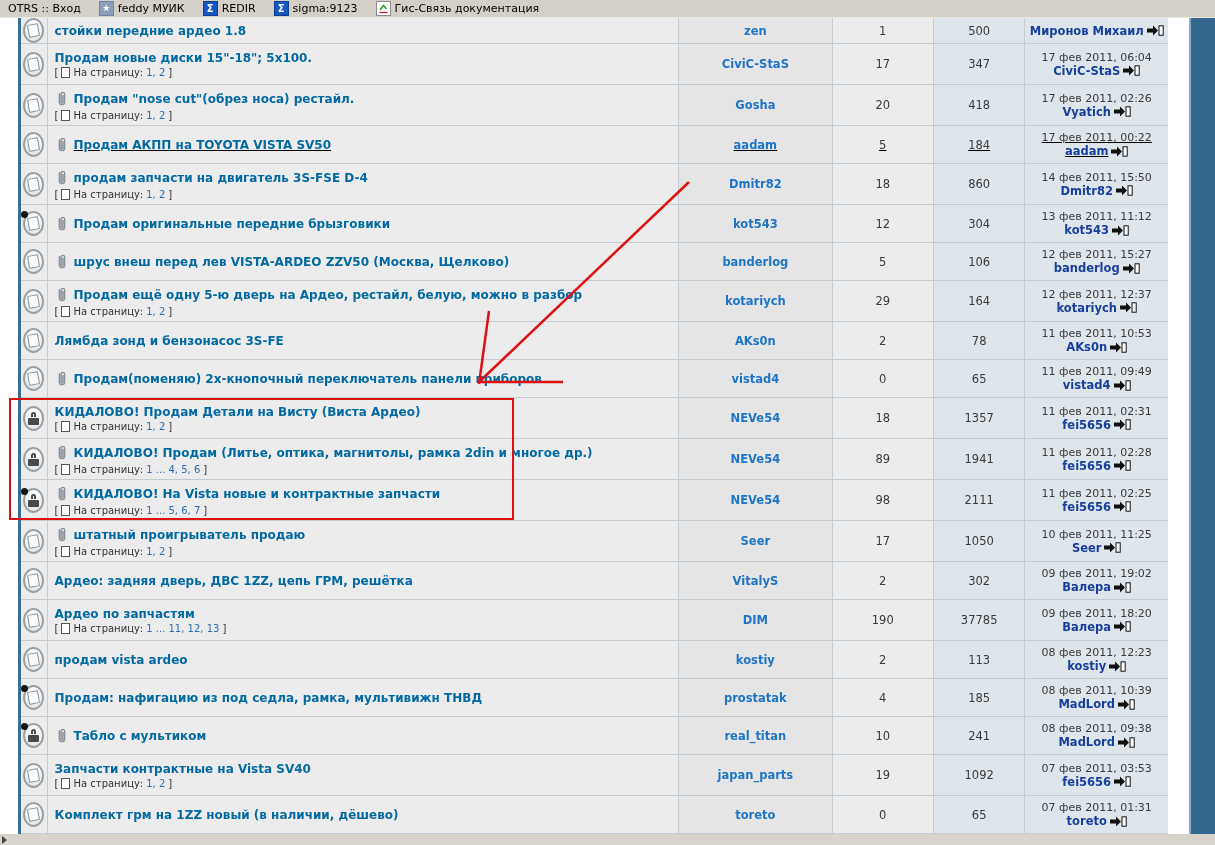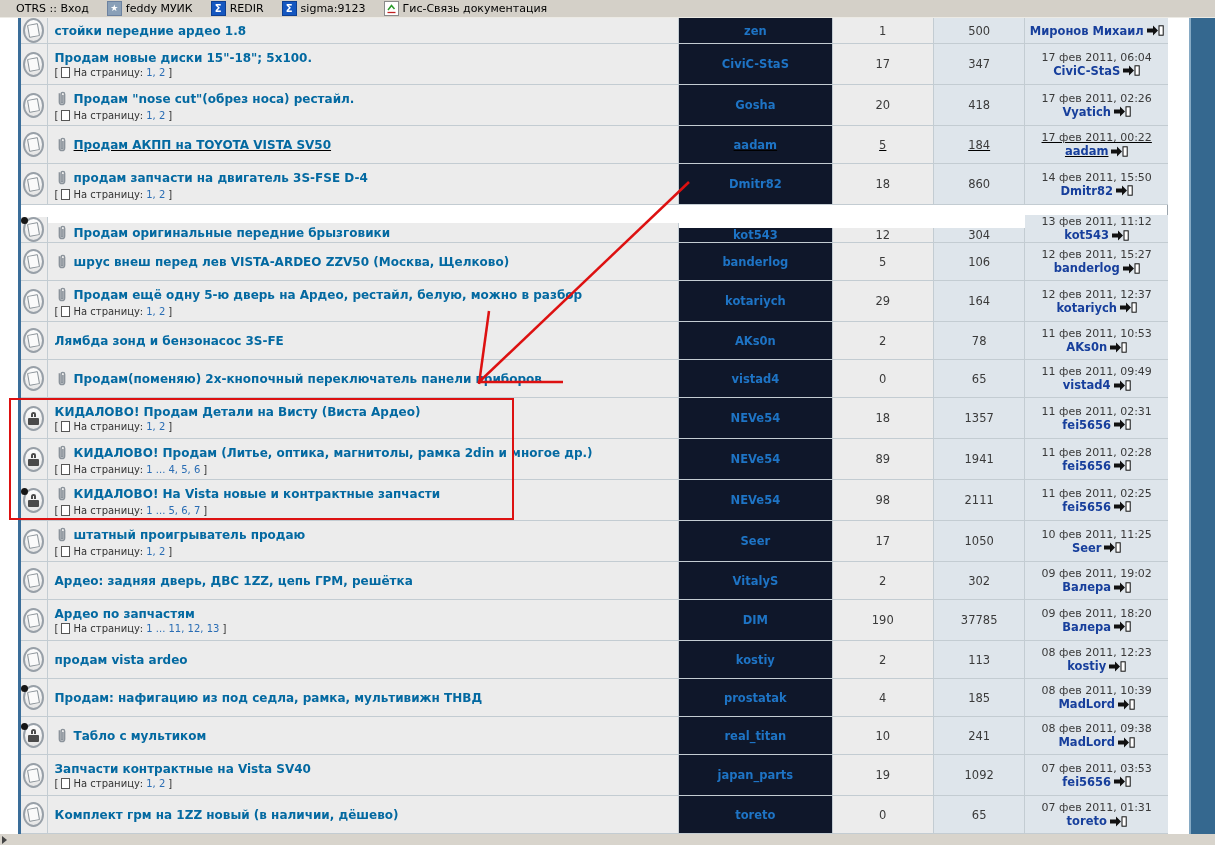--- a/index.html
+++ b/index.html
@@ -1,21 +1,21 @@
 <!DOCTYPE html>
 <html><head>
 <meta charset="utf-8">
 <style>
   html,body{margin:0;padding:0}
   body{width:1215px;height:845px;overflow:hidden;position:relative;background:#fff;
        font-family:"DejaVu Sans","Liberation Sans",sans-serif;}
 
   
   .bookmarks-bar{position:absolute;top:0;left:0;width:1215px;height:18px;background:#d4d0c8;
-    border-bottom:1px solid #eceae4;display:flex;align-items:center;gap:18px;padding-left:16px;
+    border-bottom:1px solid #eceae4;display:flex;align-items:center;gap:18px;padding-left:8px;
     font-size:11px;color:#000;z-index:6;box-sizing:border-box}
   .bm-item{display:flex;align-items:center;gap:4px;cursor:pointer;white-space:nowrap}
   .bm-ic{width:13px;height:13px;display:flex;align-items:center;justify-content:center;flex:none}
   .bm-ic.star{background:#8aa0b8;border:1px solid #6c82a0;color:#fff;font-size:9px;line-height:11px}
   .bm-ic.sigma{background:#1557c0;border:1px solid #0d3f92;color:#fff;font-size:10px;font-weight:bold;line-height:11px}
   .bm-ic.docpen{background:#fff;border:1px solid #8a8a8a}
 
   
   .page{position:absolute;top:18px;left:0;width:1215px;height:816px;background:#fff}
   .left-border{position:absolute;left:18px;top:0;width:3px;height:816px;background:#3a6d99}
@@ -24,21 +24,21 @@
     display:flex;align-items:center;padding-left:2px;box-sizing:border-box}
   .scroll-arrow{width:0;height:0;border-top:4px solid transparent;border-bottom:4px solid transparent;
     border-left:5px solid #444;margin-right:3px}
 
   
   .topics{position:absolute;left:21px;top:0;width:1147px;border-right:1px solid #9aa4ac;box-sizing:border-box}
   .t-row{display:flex;width:1147px;border-bottom:1px solid #c3ccd2;box-sizing:border-box;overflow:hidden}
   .cell{border-right:1px solid #c3ccd2;box-sizing:border-box;overflow:hidden}
   .c-icon {width:27px; background:#ececec;display:flex;align-items:center;justify-content:center}
   .c-title{width:642px;background:#ececec;display:flex;flex-direction:column;justify-content:center;padding-left:7px}
-  .c-author{width:156px;background:#0f172a;display:flex;align-items:center;justify-content:center}
+  .c-author{width:156px;background:#e5e5e5;display:flex;align-items:center;justify-content:center}
   .c-replies{width:103px;background:#ececec;display:flex;align-items:center;justify-content:center}
   .c-views{width:93px; background:#dee5eb;display:flex;align-items:center;justify-content:center}
   .c-last{width:145px;background:#dee5eb;display:flex;flex-direction:column;justify-content:center;align-items:center;border-right:none}
 
   .title-line{display:flex;align-items:center;gap:5px}
   .topic-title{color:#0369a1;font-weight:bold;font-size:12px;text-decoration:none;cursor:pointer;line-height:14px}
   .pag{font-size:10px;color:#333;margin-top:2px;display:flex;align-items:center;gap:3px}
   .pag a{color:#2a6db4;text-decoration:none;cursor:pointer}
   .page-mini{width:7px;height:9px;border:1px solid #555;background:#fff;display:inline-block}
 
@@ -273,21 +273,21 @@
           <div class="last-date">14 фев 2011, 15:50</div>
           <div class="last-user">
             <a>Dmitr82</a>
             <svg width="17" height="11" viewBox="0 0 17 11" style="cursor:pointer">
               <polygon points="0,3.5 6,3.5 6,0.5 11,5.5 6,10.5 6,7.5 0,7.5" fill="#111"></polygon>
               <rect x="12" y="0.8" width="4.2" height="9.4" fill="#fff" stroke="#111" stroke-width="1"></rect>
             </svg>
           </div>
         </div>
       </div>
-      <div class="t-row" style="height: 38px; align-items: flex-end;">
+      <div class="t-row" style="height: 38px;">
         <div class="cell c-icon">
           <span class="oval">
             <span class="glyph-folder"></span>
             <span class="icon-dot"></span>
           </span>
         </div>
         <div class="cell c-title">
           <div class="title-line">
             <svg class="clip-svg" width="14" height="19" viewBox="0 0 16 20">
               <path d="M5 4 v10 a3 3 0 0 0 6 0 V5 a2 2 0 0 0 -4 0 v9 a1 1 0 0 0 2 0 V6" fill="none" stroke="#8b939b" stroke-width="1.7"></path>

